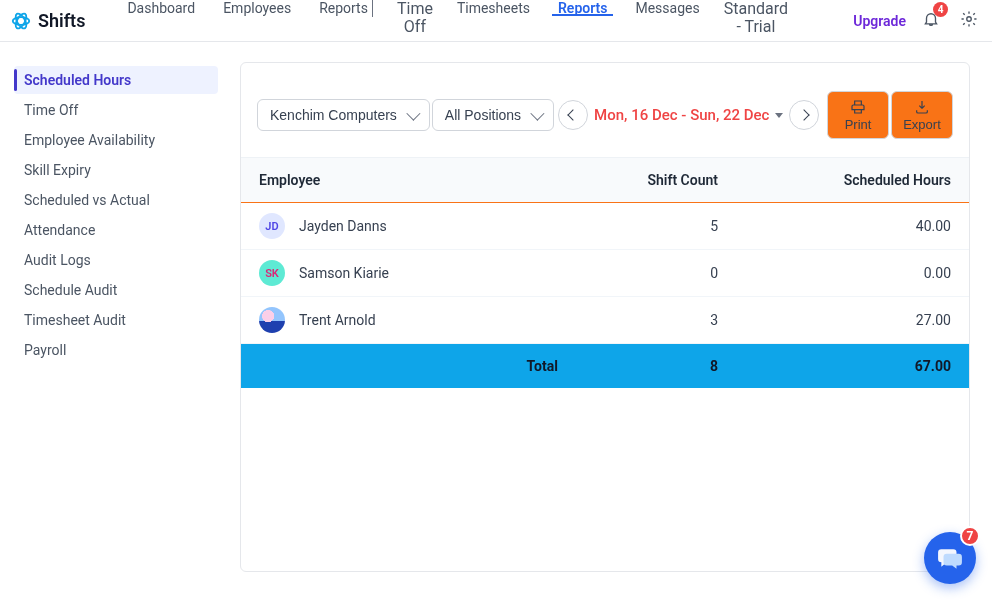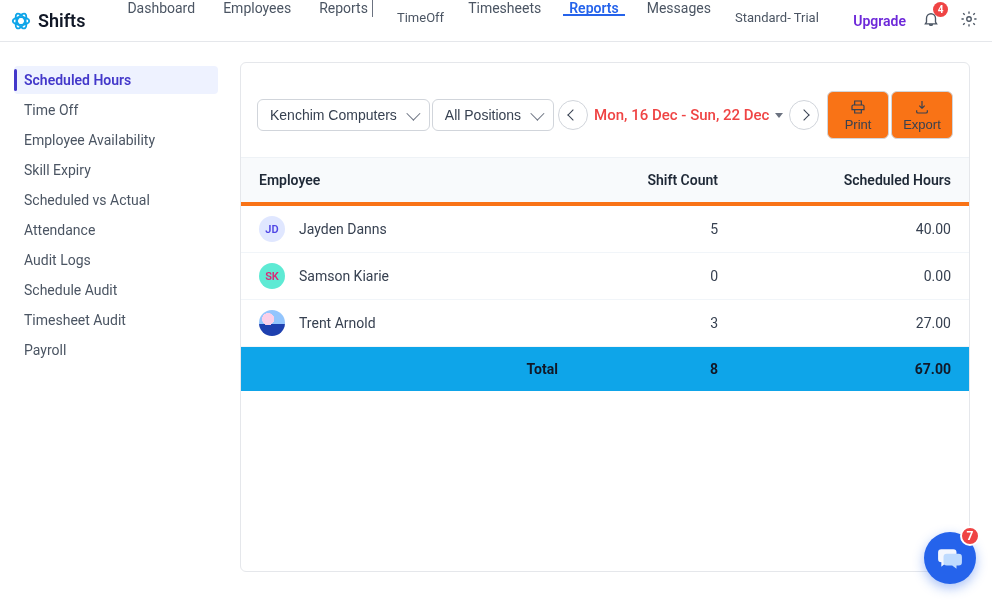--- a/index.html
+++ b/index.html
@@ -36,21 +36,21 @@
   .nav-item {
     display: flex; align-items: center; justify-content: center;
     padding: 0 14px;
     color: #4b5563;
     font-size: 14px;
     cursor: pointer;
     position: relative;
     text-align: center;
     line-height: 1.15;
   }
-  .nav-item.two-line { padding: 11px 10px; font-size: 13px; }
+  .nav-item.two-line { flex-direction: column; padding: 0 10px; font-size: 16px; }
   .nav-item.active { color: #2563eb; font-weight: 600; }
   .nav-item.active::after {
     content: "";
     position: absolute; left: 8px; right: 8px; bottom: 0;
     height: 2px; background: #2563eb;
   }
   .nav-item .chev { margin-left: 4px; }
   .nav-right { margin-left: auto; display: flex; align-items: center; gap: 12px; padding-right: 6px;}
   .upgrade-link { color: #6d28d9; font-weight: 600; cursor: pointer; }
   .bell-wrap { position: relative; cursor: pointer; padding: 4px;}
@@ -162,21 +162,21 @@
     border-collapse: collapse;
   }
   .report thead th {
     background: #f8fafc;
     font-weight: 600;
     font-size: 14px;
     color: #1f2937;
     padding: 14px 18px;
     text-align: left;
     border-top: 1px solid #eef2f6;
-    border-bottom: 4px solid #f97316;
+    border-bottom: 1px solid #f97316;
   }
   .report thead th.r { text-align: right; }
   .report tbody td {
     padding: 10px 18px;
     border-bottom: 1px solid #f1f5f9;
     font-size: 14px;
     color: #374151;
   }
   .report tbody td.r { text-align: right; }
   .emp-cell { display: flex; align-items: center; gap: 14px; }

